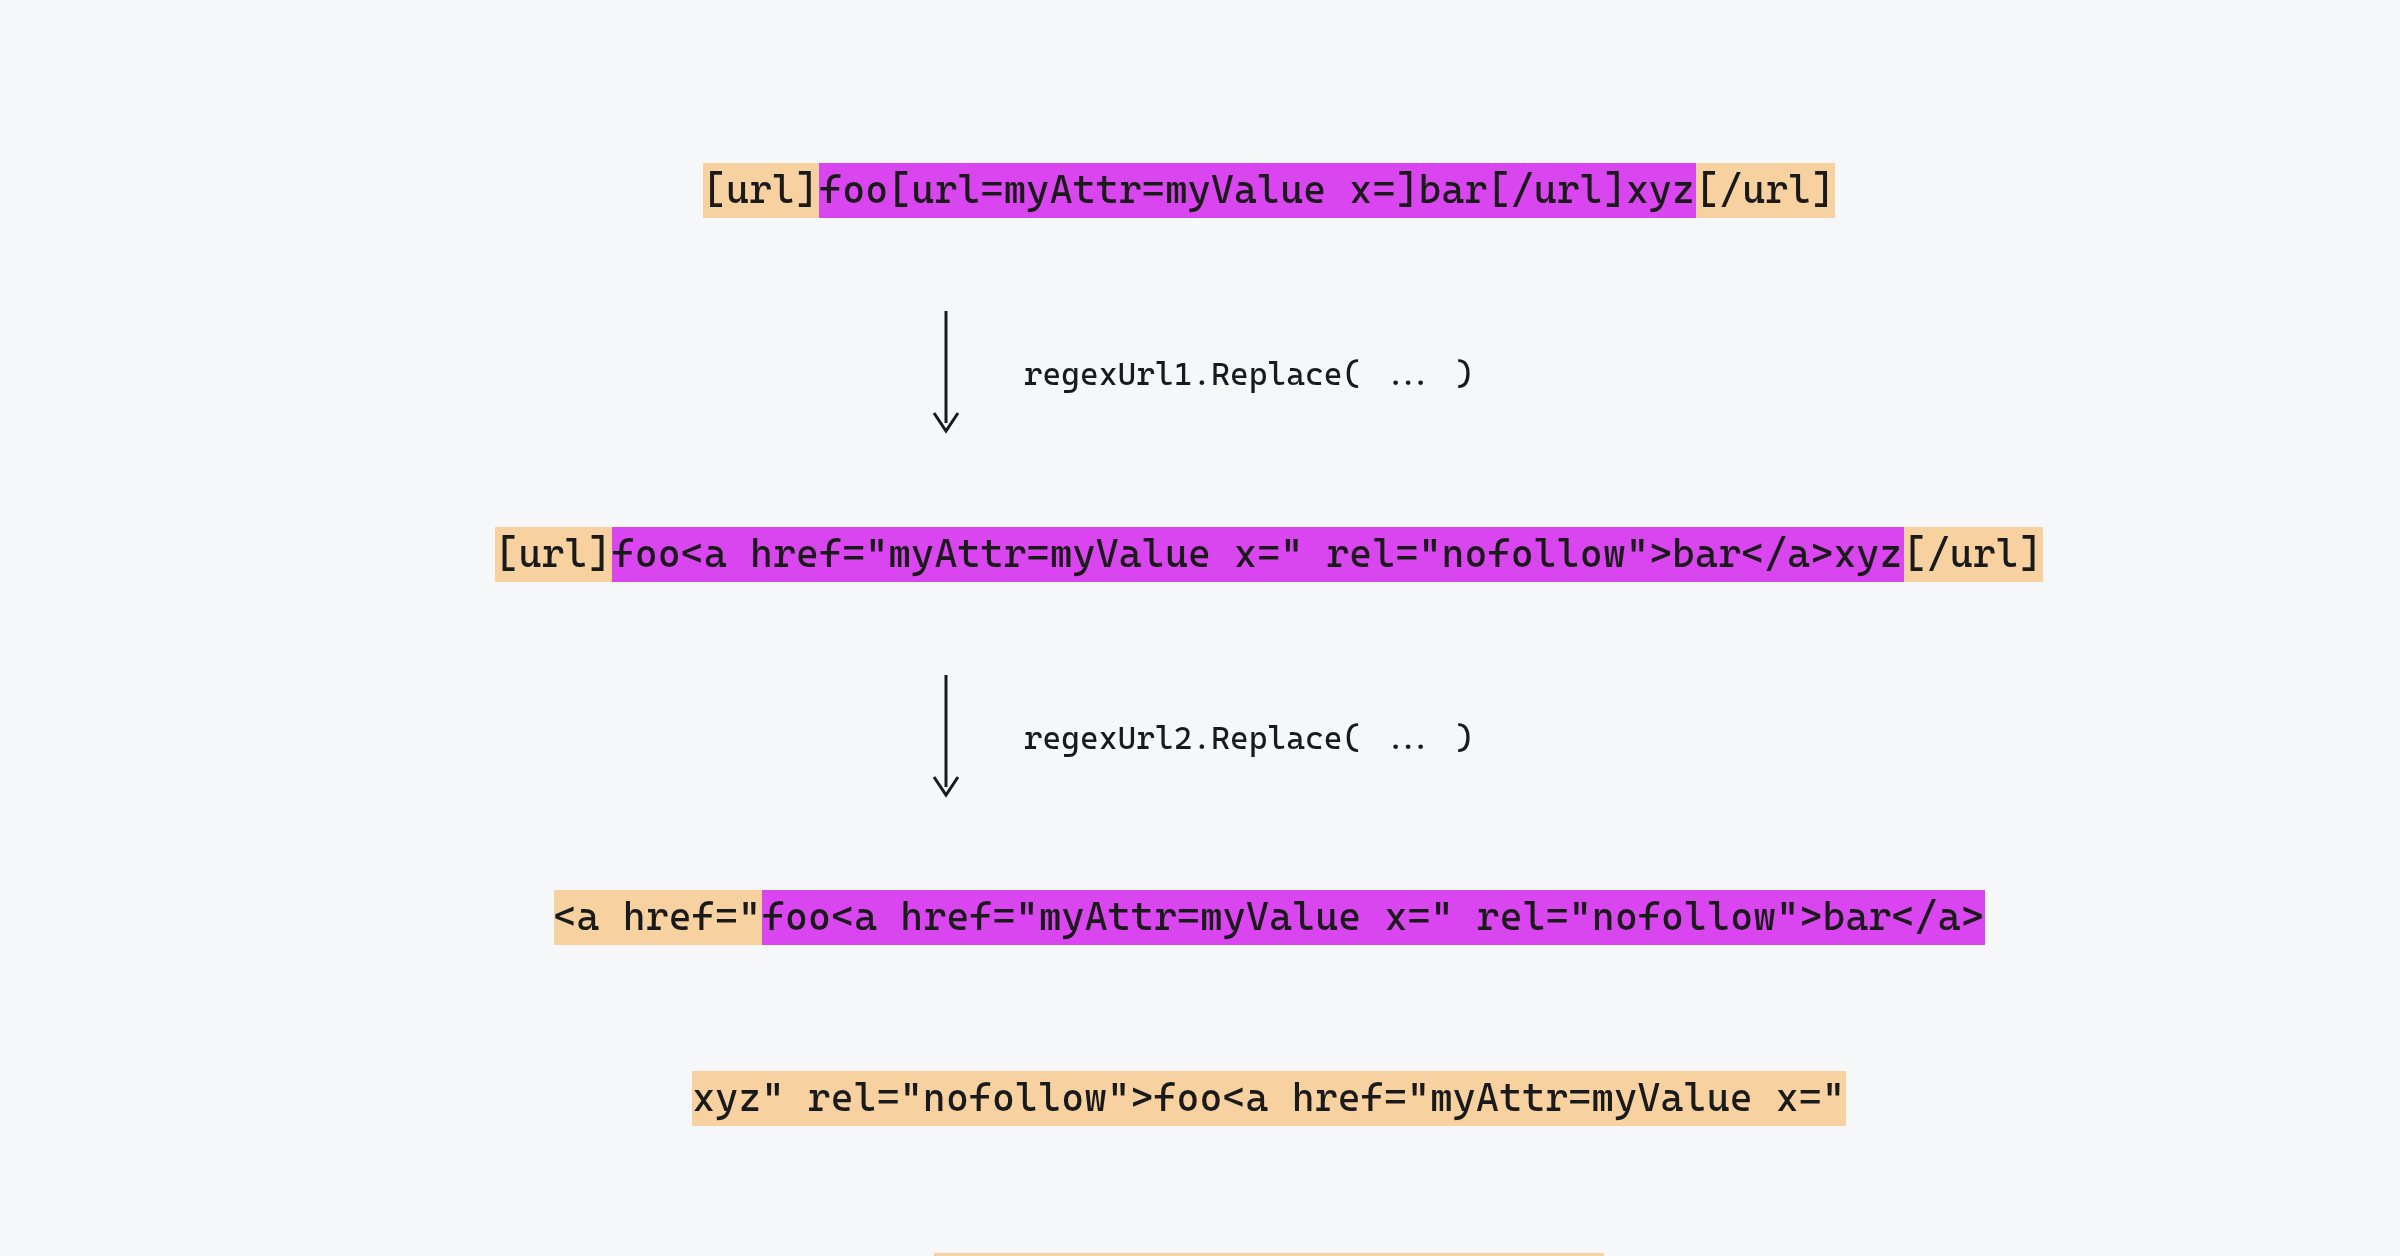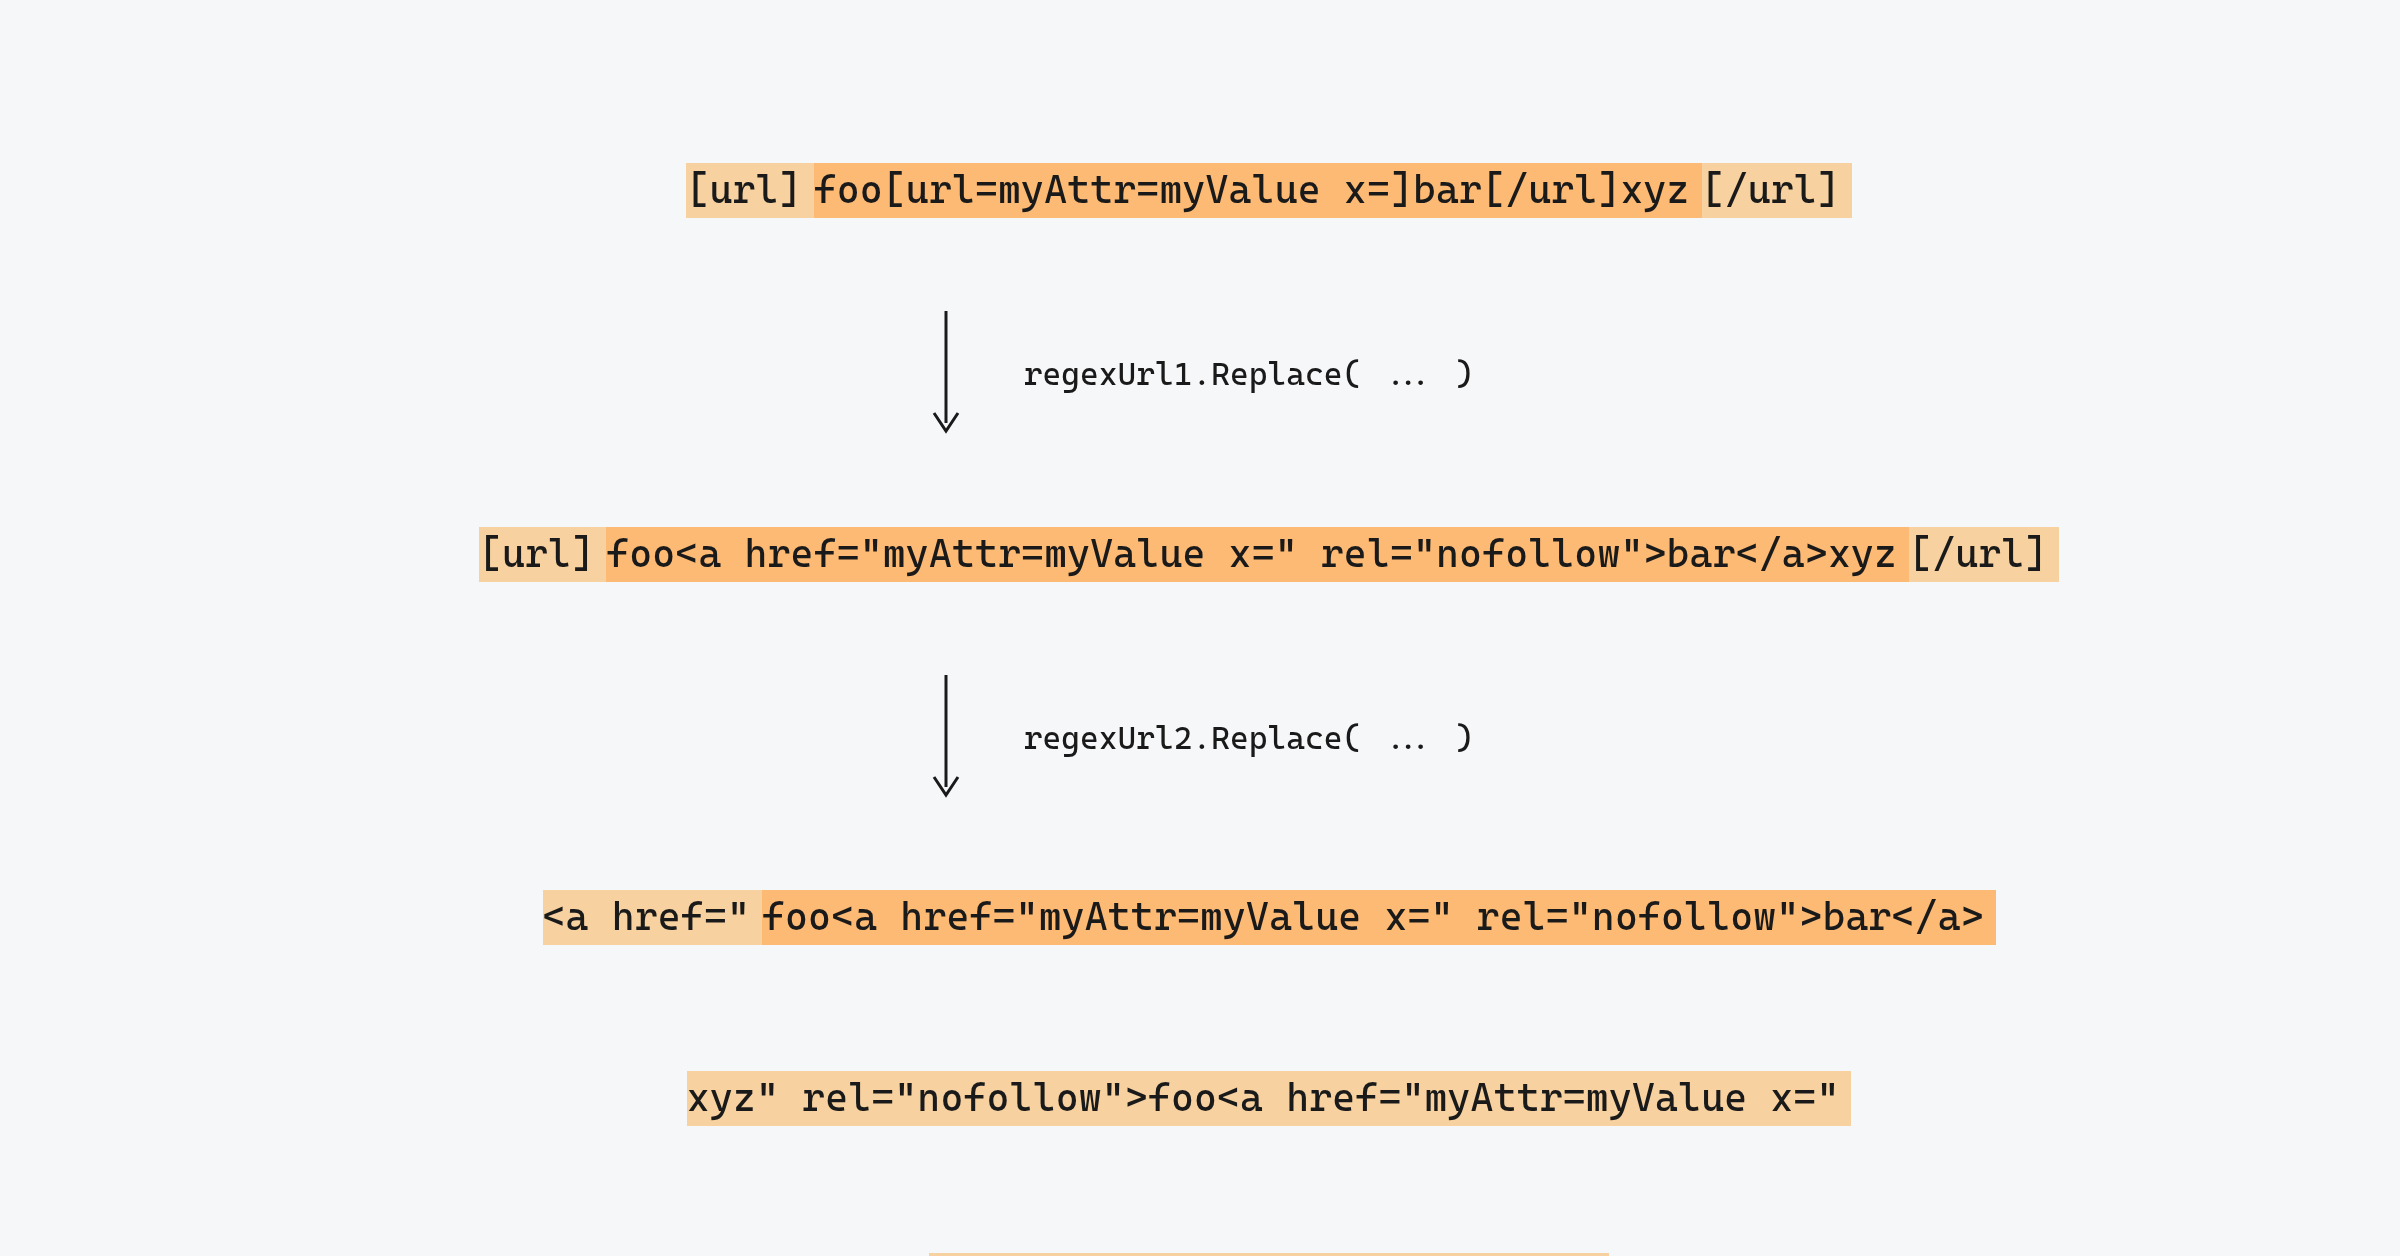--- a/index.html
+++ b/index.html
@@ -23,24 +23,24 @@
     margin: 0 auto;
   }
   .code {
     font-size: 39px;
     line-height: 1.55;
     letter-spacing: 0.2px;
     white-space: pre;
   }
   .seg {
     display: inline;
-    padding: 4px 12px 6px 0;
+    padding: 4px 1px 6px 0;
   }
   .outer { background: #f7d2a0; }
-  .inner { background: #fdba74; text-align: center; }
+  .inner { background: #d946ef; text-align: center; }
 
   .arrow-wrap {
     text-align: center;
     margin: 26px auto 10px auto;
   }
   .arrow-svg {
     vertical-align: top;
   }
   .arrow-label {
     display: inline-block;

